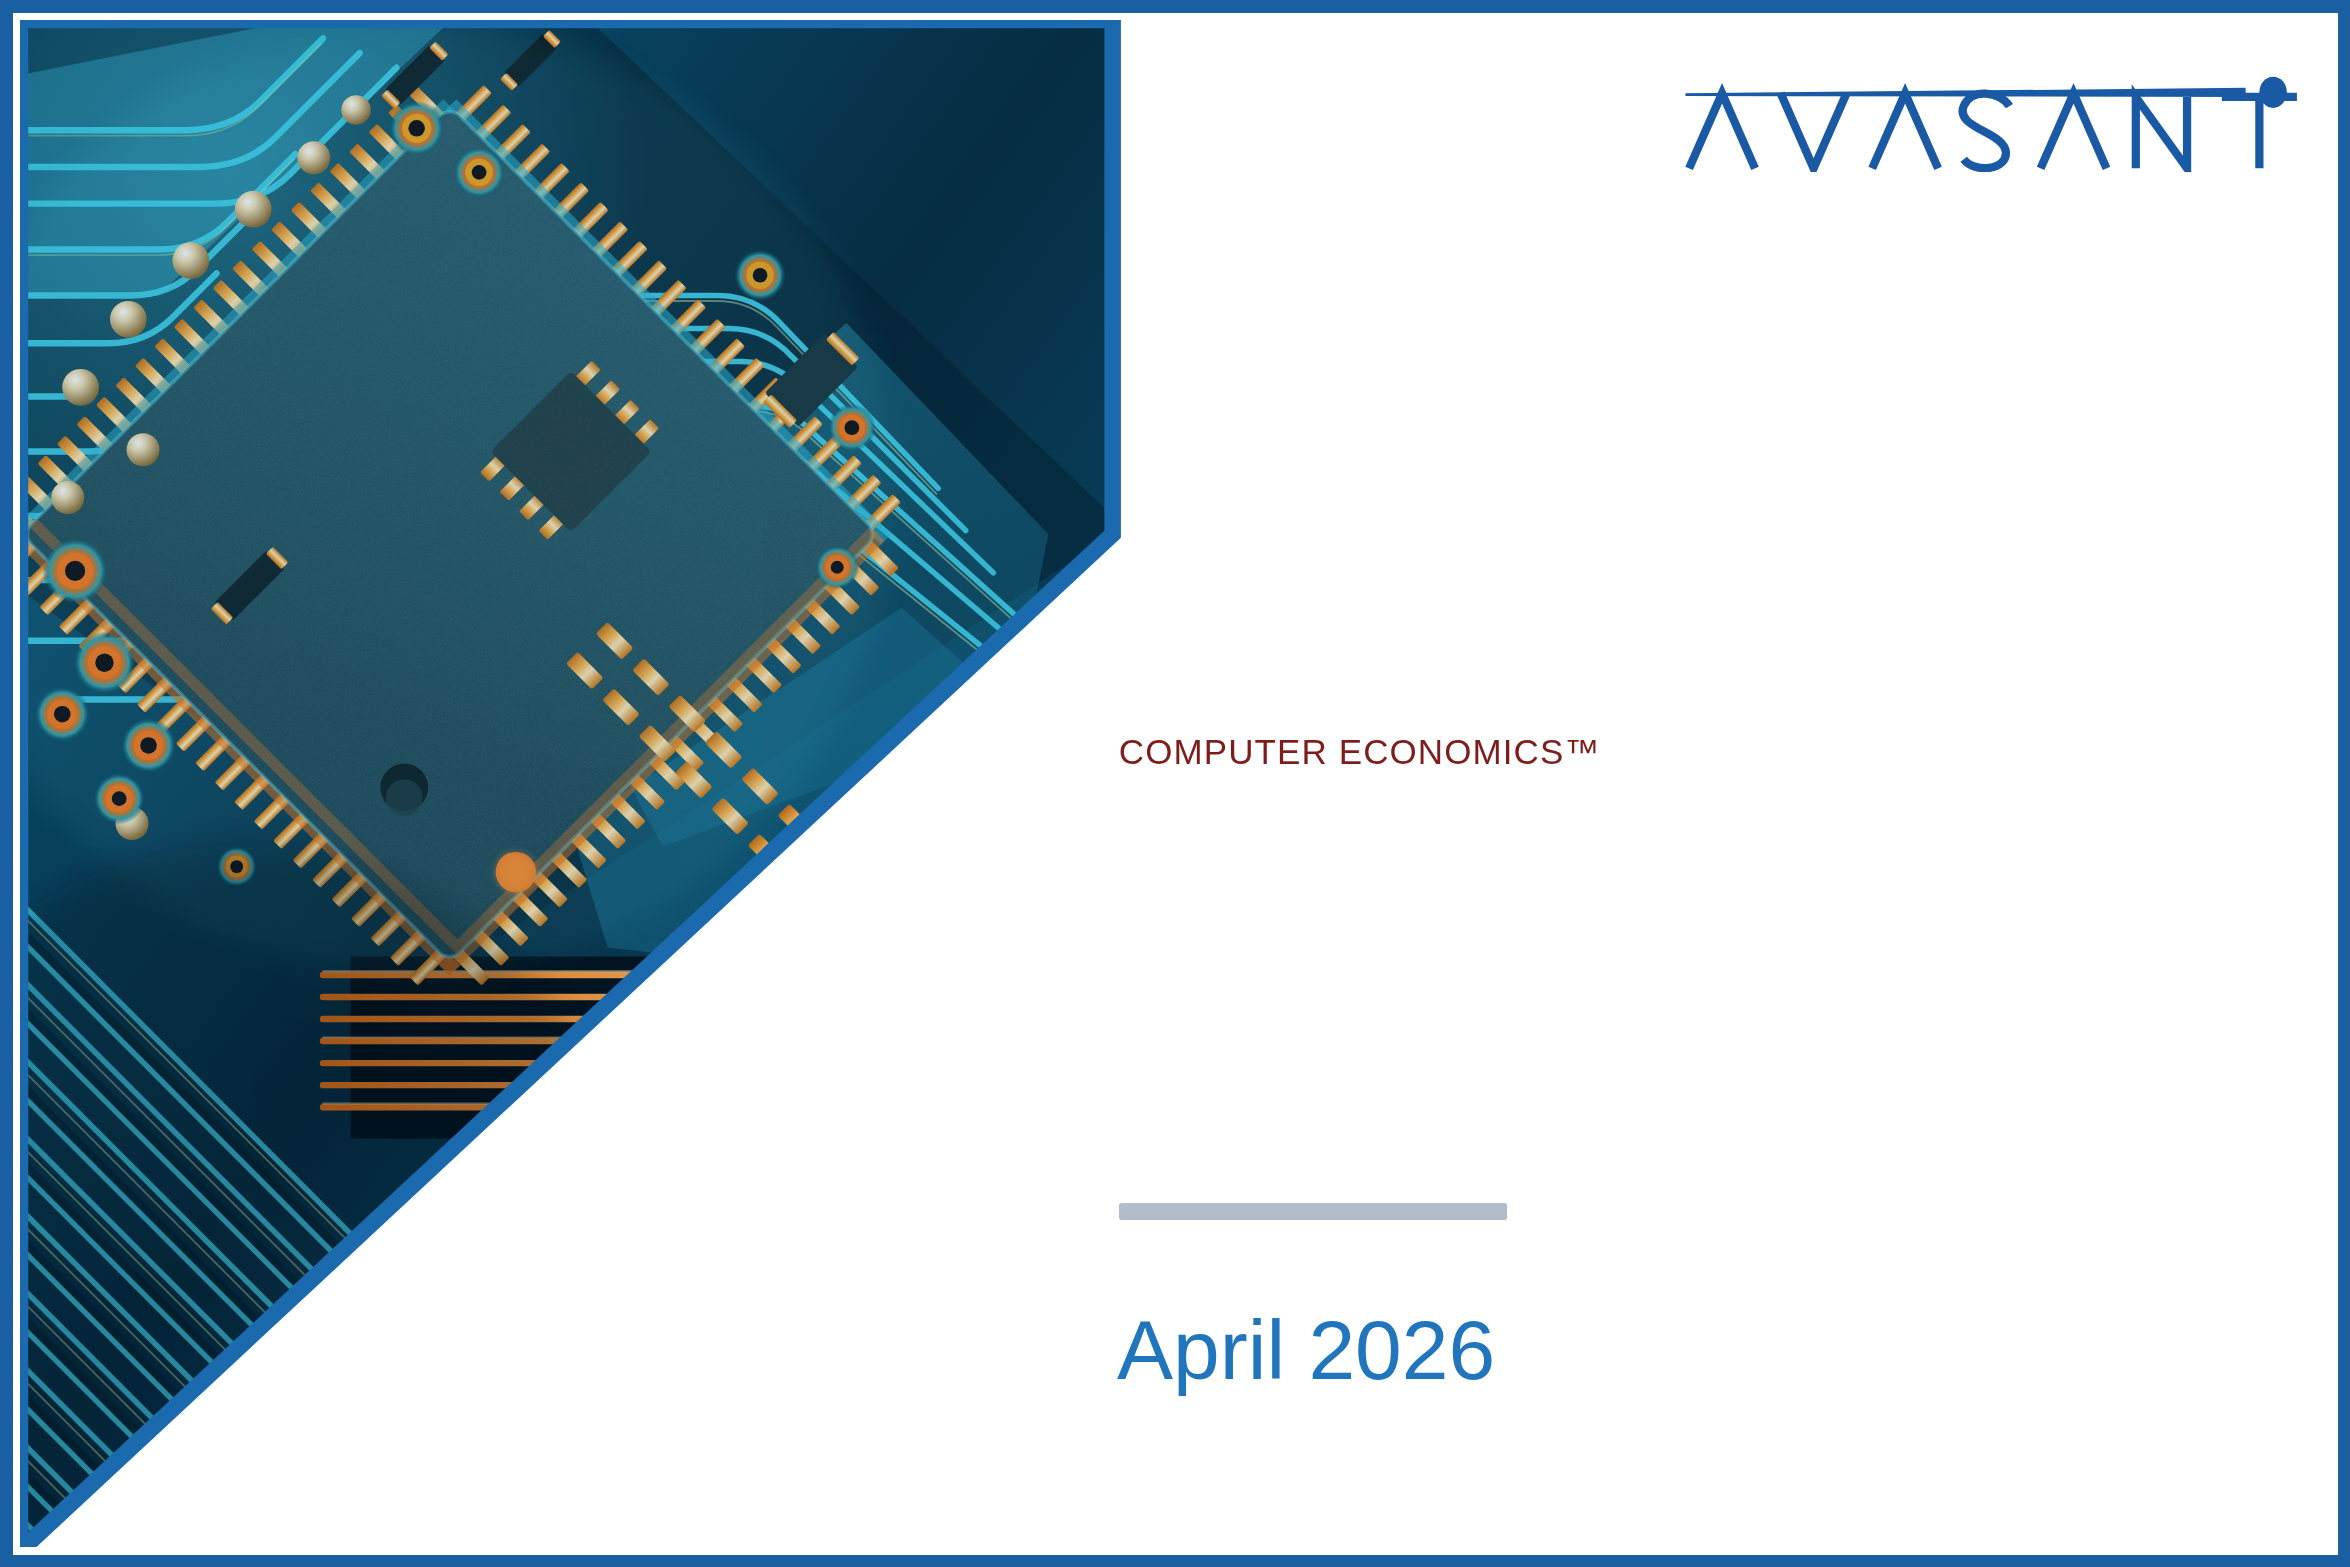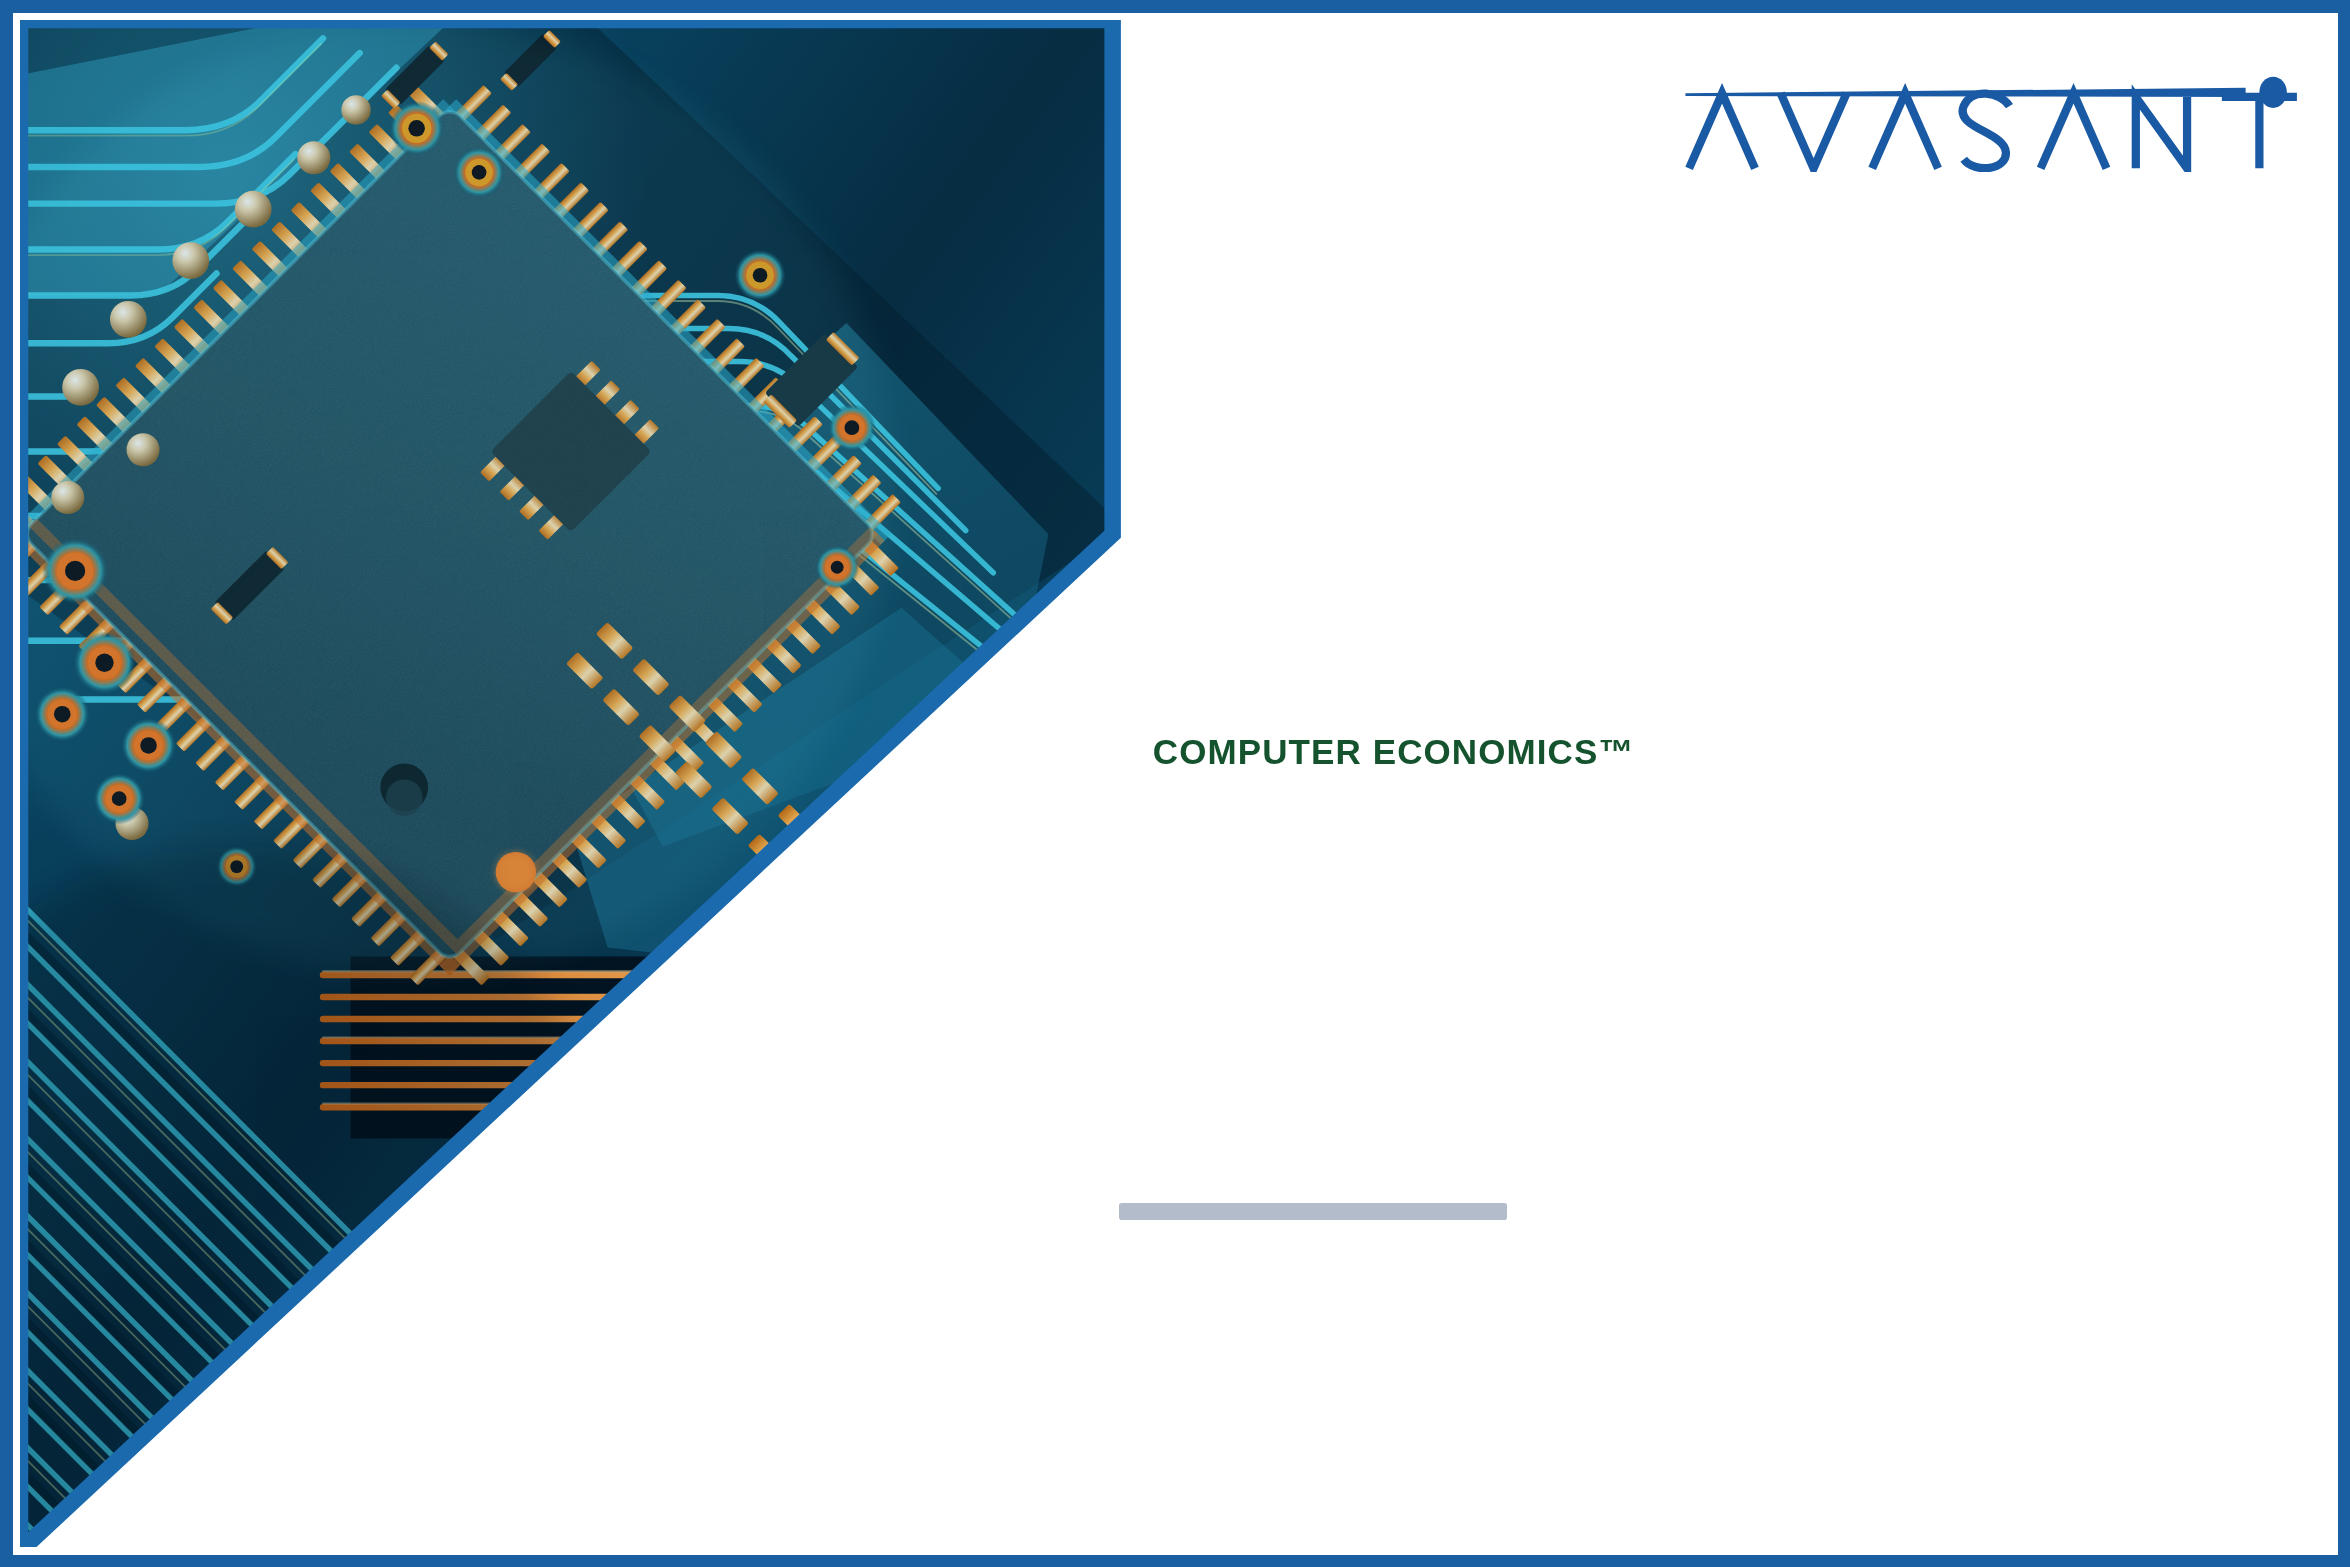--- a/index.html
+++ b/index.html
@@ -74,24 +74,23 @@
     height: 119px;
   }
   #logo svg { display: block; width: 643px; height: 119px; }
 
   #eyebrow {
     position: absolute;
     left: 1.8px;
     top: 732px;
     font-size: 35px;
     letter-spacing: 1.1px;
-    color: #14532d;
-    font-weight: 700;
+    color: #7f1d1d;
+    font-weight: 400;
     white-space: nowrap;
-    margin-left: 34px;
   }
 
   #title {
     position: absolute;
     left: 0px;
     top: 852px;
     width: 973px;
     font-size: 99px;
     line-height: 1.12;
     font-weight: 300;
@@ -637,20 +636,21 @@
       </svg>
     </div>
 
     <div id="eyebrow">COMPUTER ECONOMICS™</div>
 
     <div id="title">
     </div>
 
     <div id="divider"></div>
 
+    <div id="date">April 2026</div>
   </div>
 
   <div class="frame-bar frame-top"></div>
   <div class="frame-bar frame-bottom"></div>
   <div class="frame-bar frame-left"></div>
   <div class="frame-bar frame-right"></div>
   <div class="frame-gap"></div>
 
 </div>
 

